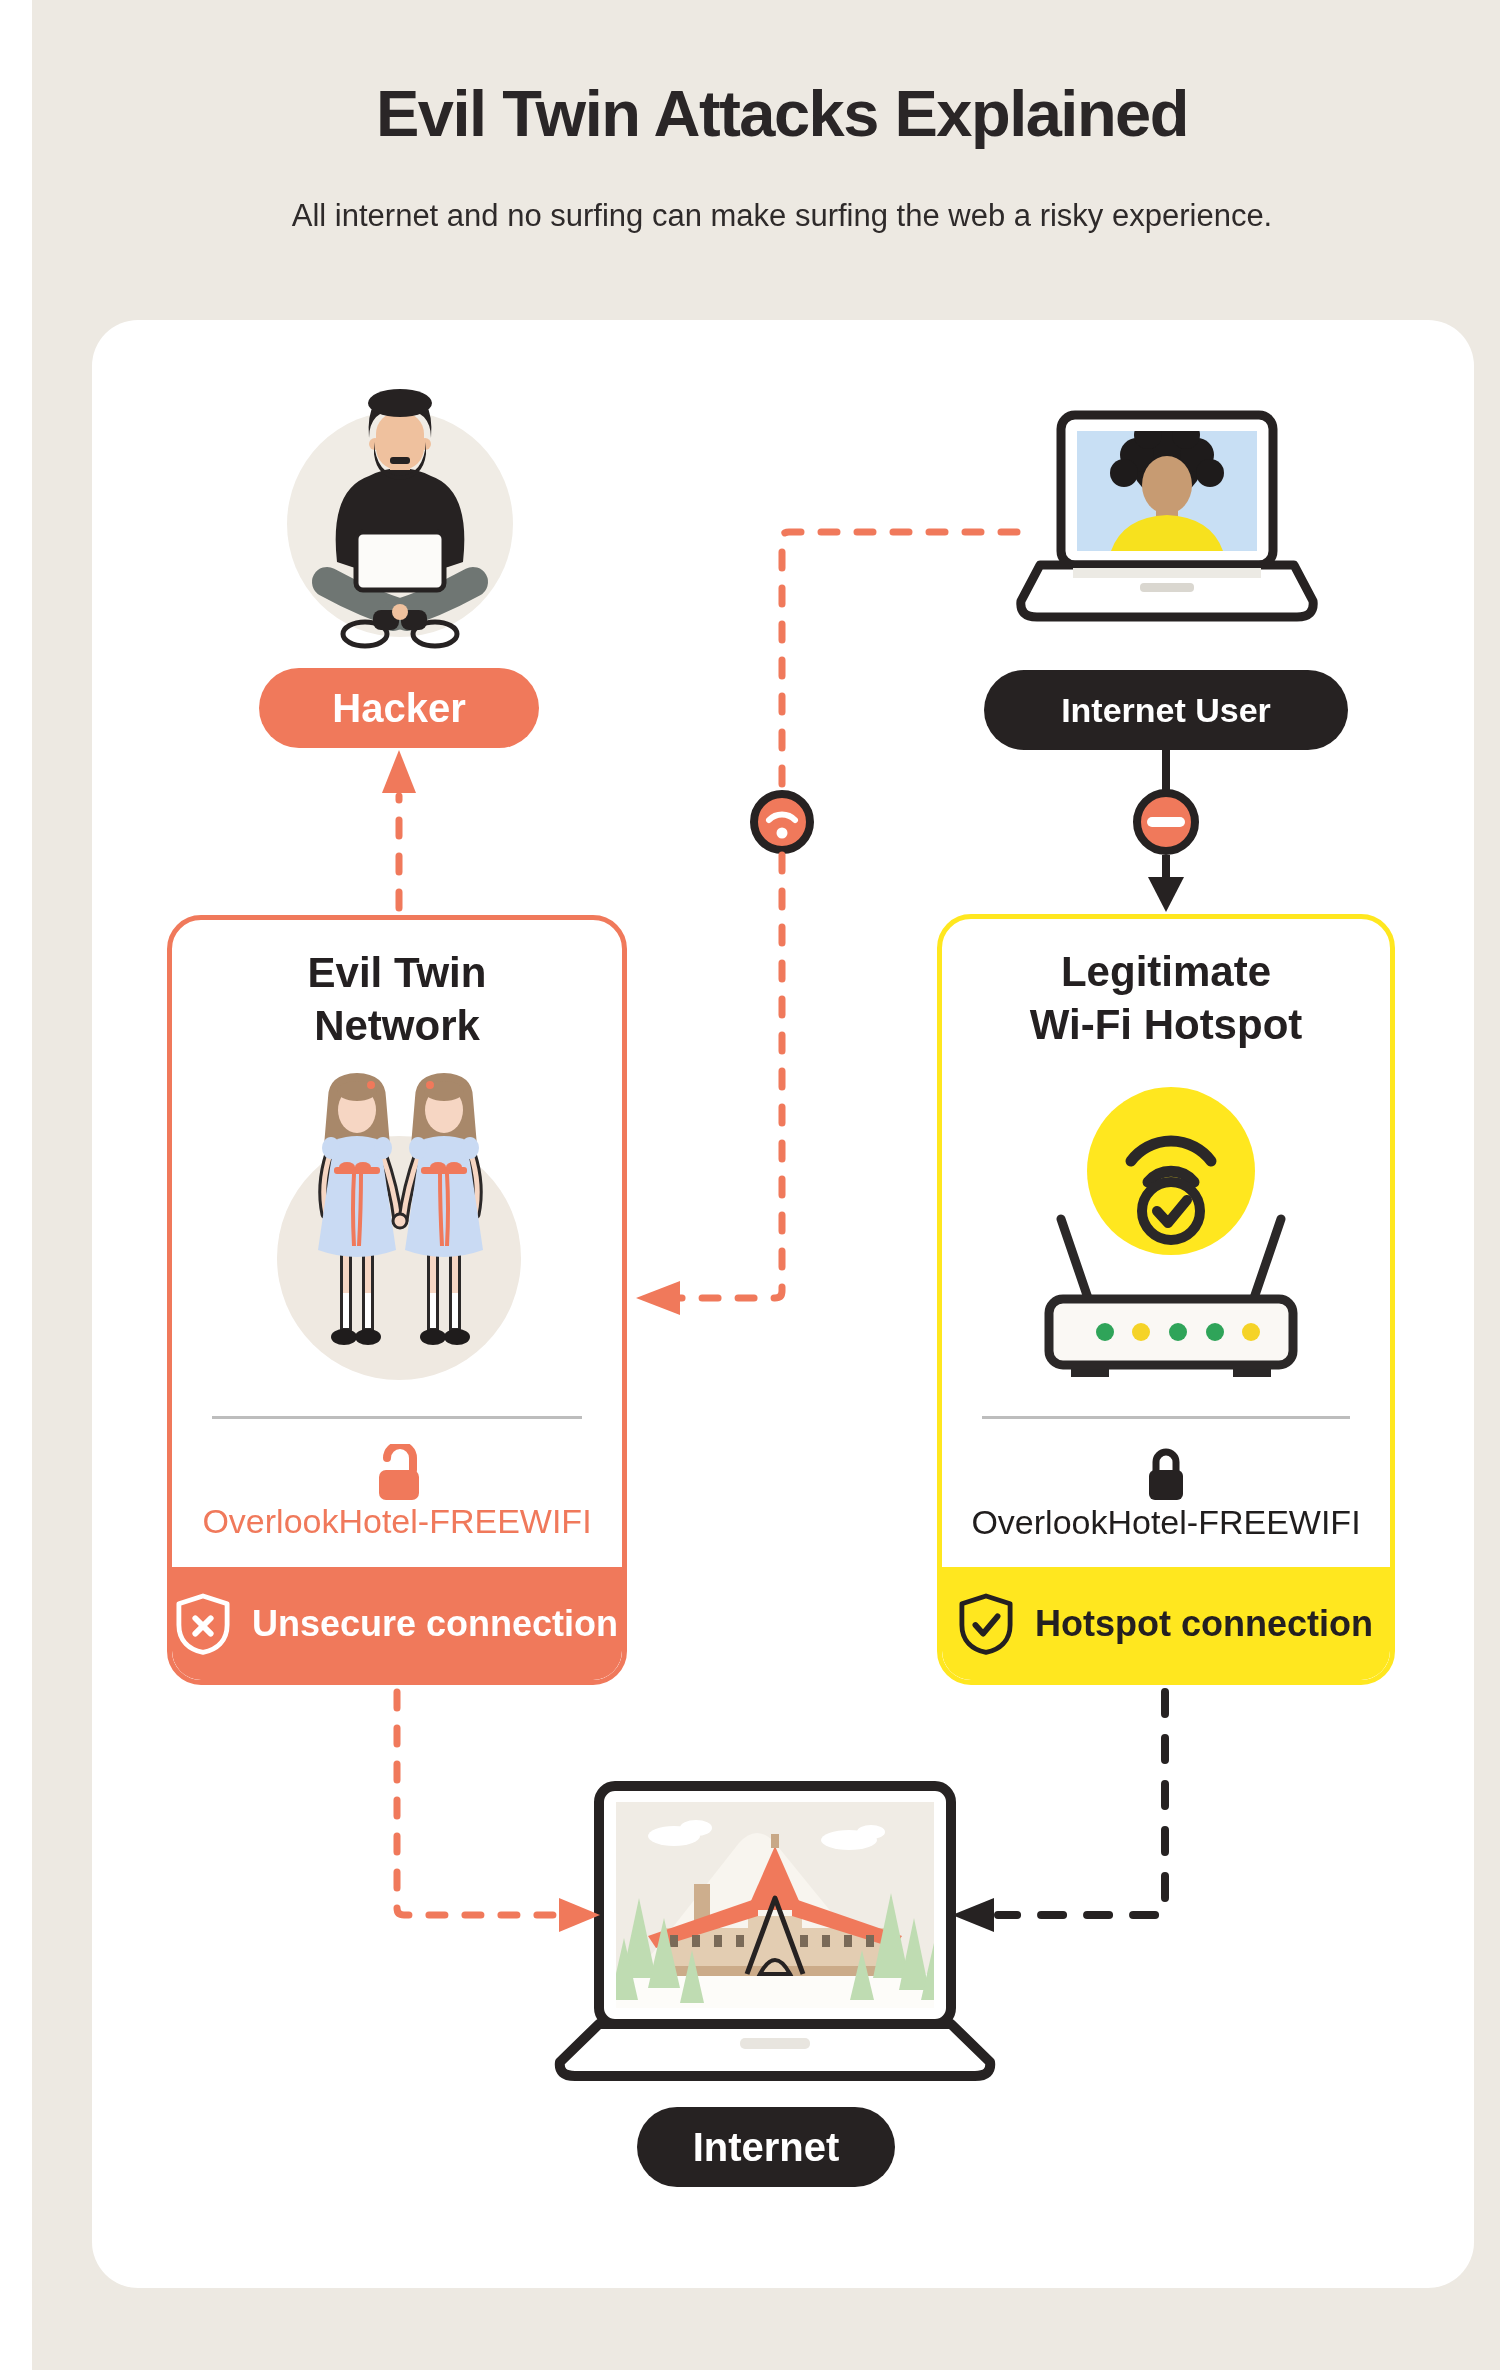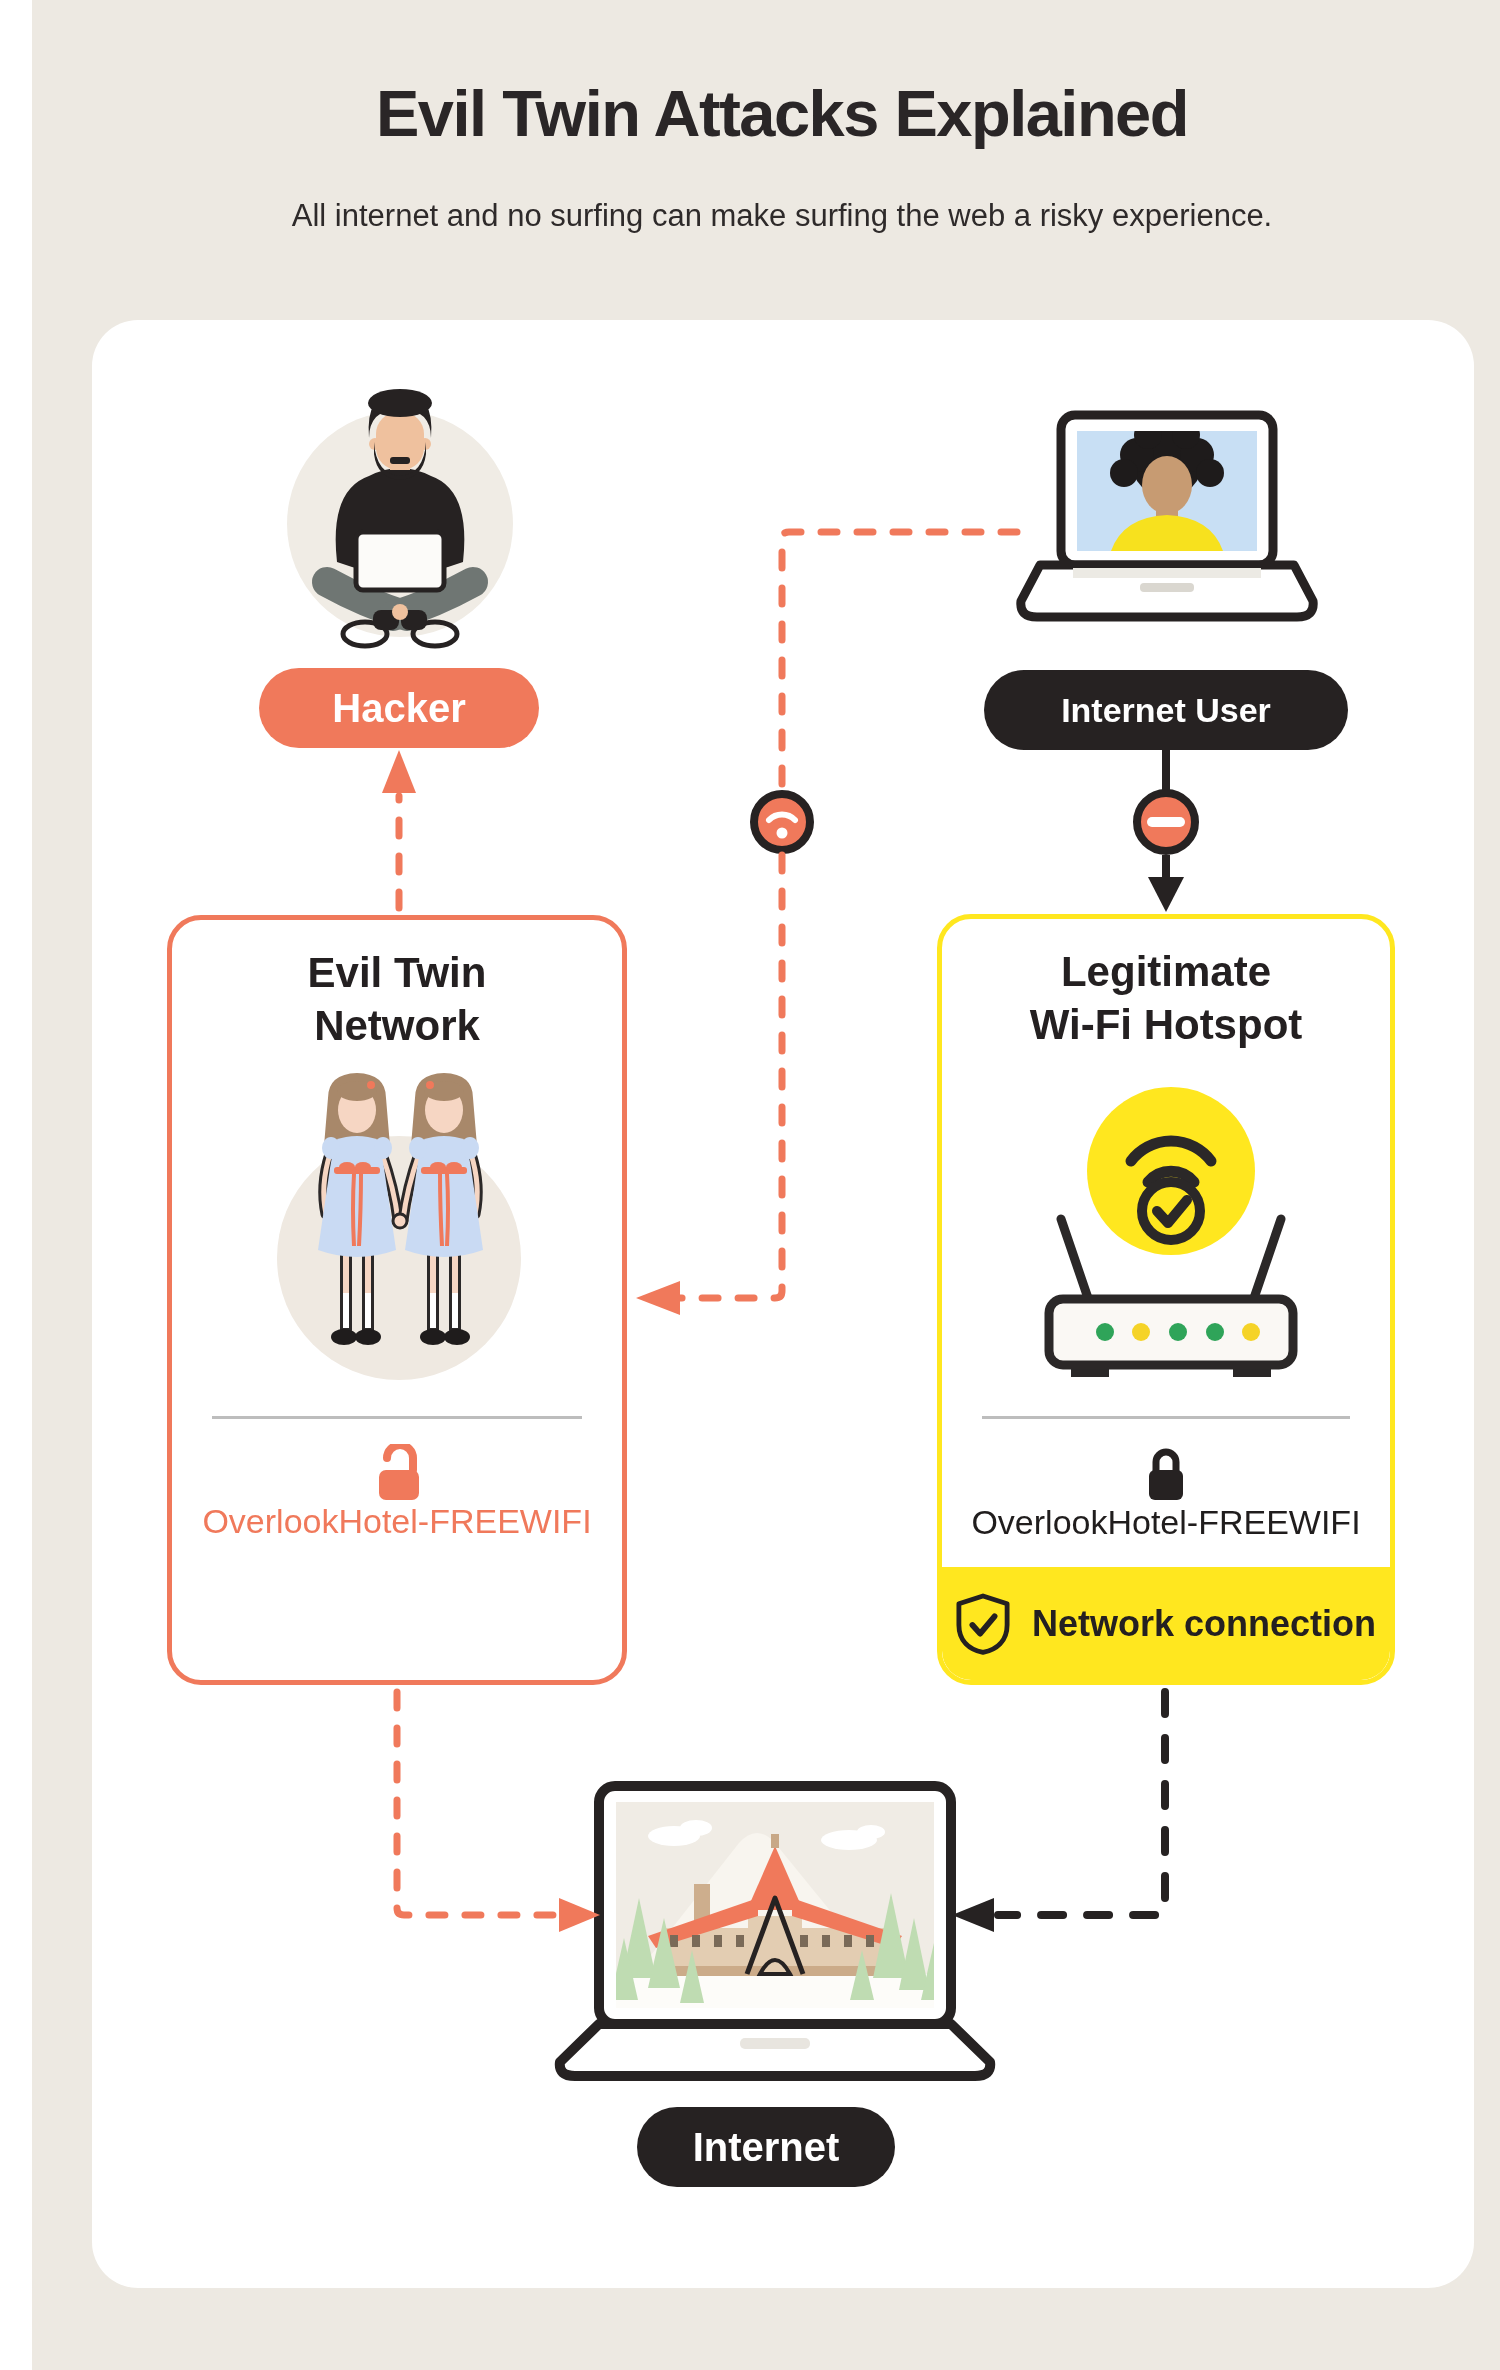--- a/index.html
+++ b/index.html
@@ -202,20 +202,28 @@
         </g>
         <circle cx="156" cy="153" r="7" fill="#F6D6C3" stroke="#2B2828" stroke-width="3"></circle>
       </g>
     </svg>
     <div class="divider"></div>
     <svg class="lock" width="64" height="58" viewBox="0 0 64 58">
       <path d="M22,14 A13,13 0 0 1 48,14 L48,26" fill="none" stroke="#F0795B" stroke-width="8" stroke-linecap="round"></path>
       <rect x="14" y="26" width="40" height="30" rx="7" fill="#F0795B"></rect>
     </svg>
     <div class="ssid">OverlookHotel-FREEWIFI</div>
+    <div class="status-bar">
+      <svg width="54" height="62" viewBox="0 0 56 64">
+        <path d="M28,3 L53,11 L53,33 C53,50 42,58.5 28,61.5 C14,58.5 3,50 3,33 L3,11 Z" fill="none" stroke="#FFFFFF" stroke-width="5" stroke-linejoin="round"></path>
+        <line x1="20" y1="26" x2="36" y2="42" stroke="#FFFFFF" stroke-width="6" stroke-linecap="round"></line>
+        <line x1="36" y1="26" x2="20" y2="42" stroke="#FFFFFF" stroke-width="6" stroke-linecap="round"></line>
+      </svg>
+      <span class="status-text">Unsecure connection</span>
+    </div>
   </div>
 
   <div class="node-box box-legit">
     <div class="box-title">
       <span>Legitimate</span><br>
       <span>Wi-Fi Hotspot</span>
     </div>
     <svg class="router" width="260" height="175" viewBox="0 0 260 175">
       <line x1="48" y1="90" x2="20" y2="8" stroke="#2B2828" stroke-width="9" stroke-linecap="round"></line>
       <line x1="212" y1="90" x2="240" y2="8" stroke="#2B2828" stroke-width="9" stroke-linecap="round"></line>
@@ -239,21 +247,21 @@
     <svg class="lock" width="64" height="58" viewBox="0 0 64 58">
       <path d="M22,26 L22,16 A10,10 0 0 1 42,16 L42,26" fill="none" stroke="#262222" stroke-width="7"></path>
       <rect x="15" y="24" width="34" height="30" rx="6" fill="#262222"></rect>
     </svg>
     <div class="ssid">OverlookHotel-FREEWIFI</div>
     <div class="status-bar">
       <svg width="54" height="62" viewBox="0 0 56 64">
         <path d="M28,3 L53,11 L53,33 C53,50 42,58.5 28,61.5 C14,58.5 3,50 3,33 L3,11 Z" fill="none" stroke="#242021" stroke-width="5" stroke-linejoin="round"></path>
         <polyline points="17,33 25,42 40,24" fill="none" stroke="#242021" stroke-width="6" stroke-linecap="round" stroke-linejoin="round"></polyline>
       </svg>
-      <span class="status-text">Network connection</span>
+      <span class="status-text">Hotspot connection</span>
     </div>
   </div>
 
   <svg class="illo" style="left:512px;top:1778px;" width="460" height="305" viewBox="0 0 460 305">
     <defs>
         <clipPath id="hscr">
           <rect x="72" y="24" width="318" height="206"></rect>
         </clipPath>
       </defs>
     <rect x="55" y="8" width="352" height="238" rx="16" fill="#FFFFFF" stroke="#262222" stroke-width="10"></rect>

